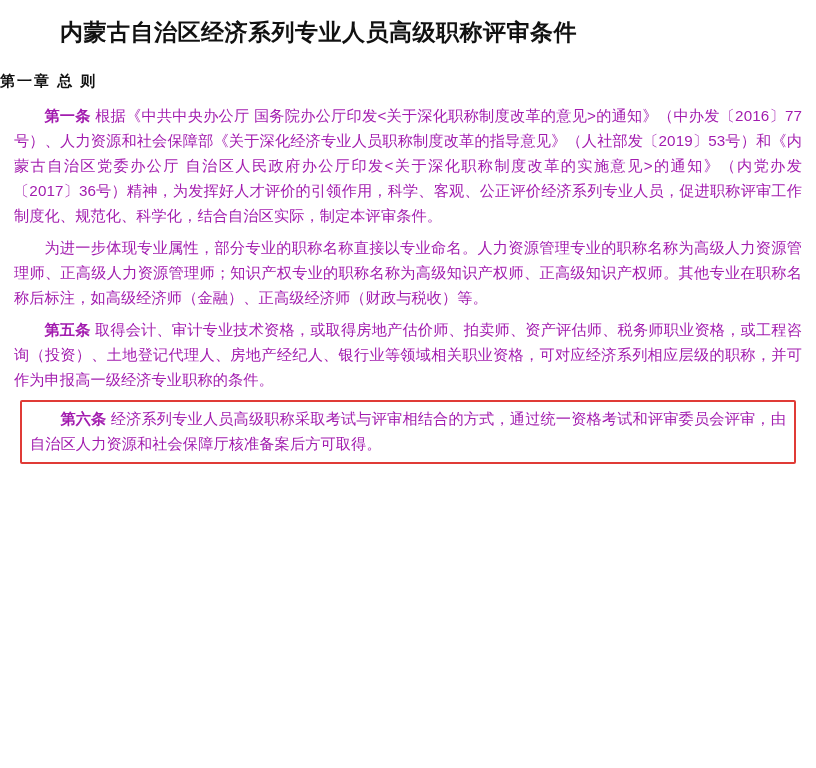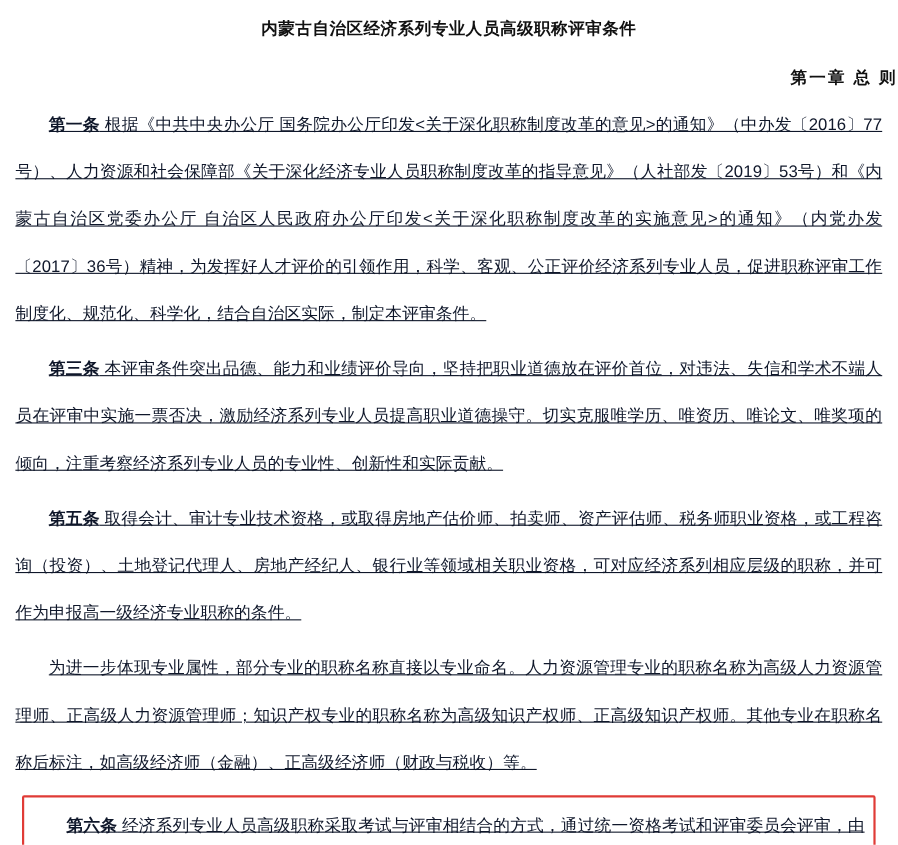--- a/index.html
+++ b/index.html
@@ -15,50 +15,49 @@
     overflow: hidden;
   }
   .page {
     position: relative;
     width: 816px;
     height: 768px;
     box-sizing: border-box;
     padding: 0;
   }
   .doc-title {
-    font-size: 15px;
+    font-size: 23px;
     font-weight: bold;
-    text-align: center;
+    text-align: left;
     letter-spacing: 0.5px;
     margin: 16px 0 0 0;
     padding: 0 60px;
     line-height: 1.4;
     color: #111;
   }
   .section-heading {
     font-size: 15px;
     font-weight: bold;
-    text-align: right;
+    text-align: left;
     margin: 24px 0 12px 0;
     letter-spacing: 2px;
     color: #111;
   }
   .body-area {
     padding: 0 14px 0 14px;
   }
   p.para {
     font-size: 15.2px;
-    line-height: 43px;
+    line-height: 25px;
     margin: 0 0 7px 0;
     text-align: justify;
     text-justify: inter-ideograph;
     text-indent: 2em;
-    color: #0f172a;
+    color: #a21caf;
     letter-spacing: 0.1px;
-    text-decoration: underline;
   }
   p.para .lead {
     font-weight: bold;
   }
   .highlight-box {
     border: 2px solid #e03b36;
     border-radius: 2px;
     margin: 8px 6px 0 6px;
     padding: 4px 8px 6px 8px;
   }
@@ -73,25 +72,24 @@
 
   <h1 class="doc-title">内蒙古自治区经济系列专业人员高级职称评审条件</h1>
 
   <div class="section-heading">第一章 总 则</div>
 
   <div class="body-area">
 
     <p class="para"><span class="lead">第一条</span><span> 根据《中共中央办公厅 国务院办公厅印发&lt;关于深化职称制度改革的意见&gt;的通知》（中办发〔2016〕77号）、人力资源和社会保障部《关于深化经济专业人员职称制度改革的指导意见》（人社部发〔2019〕53号）和《内蒙古自治区党委办公厅 自治区人民政府办公厅印发&lt;关于深化职称制度改革的实施意见&gt;的通知》（内党办发〔2017〕36号）精神，为发挥好人才评价的引领作用，科学、客观、公正评价经济系列专业人员，促进职称评审工作制度化、规范化、科学化，结合自治区实际，制定本评审条件。</span></p>
 
 
-    <p class="para"><span class="lead">第三条</span><span> 本评审条件突出品德、能力和业绩评价导向，坚持把职业道德放在评价首位，对违法、失信和学术不端人员在评审中实施一票否决，激励经济系列专业人员提高职业道德操守。切实克服唯学历、唯资历、唯论文、唯奖项的倾向，注重考察经济系列专业人员的专业性、创新性和实际贡献。</span></p>
 
 
+    <p class="para"><span class="lead"></span><span>为进一步体现专业属性，部分专业的职称名称直接以专业命名。人力资源管理专业的职称名称为高级人力资源管理师、正高级人力资源管理师；知识产权专业的职称名称为高级知识产权师、正高级知识产权师。其他专业在职称名称后标注，如高级经济师（金融）、正高级经济师（财政与税收）等。</span></p>
+
     <p class="para"><span class="lead">第五条</span><span> 取得会计、审计专业技术资格，或取得房地产估价师、拍卖师、资产评估师、税务师职业资格，或工程咨询（投资）、土地登记代理人、房地产经纪人、银行业等领域相关职业资格，可对应经济系列相应层级的职称，并可作为申报高一级经济专业职称的条件。</span></p>
-
-    <p class="para"><span class="lead"></span><span>为进一步体现专业属性，部分专业的职称名称直接以专业命名。人力资源管理专业的职称名称为高级人力资源管理师、正高级人力资源管理师；知识产权专业的职称名称为高级知识产权师、正高级知识产权师。其他专业在职称名称后标注，如高级经济师（金融）、正高级经济师（财政与税收）等。</span></p>
 
     <div class="highlight-box">
       <p class="para"><span class="lead">第六条</span><span> 经济系列专业人员高级职称采取考试与评审相结合的方式，通过统一资格考试和评审委员会评审，由自治区人力资源和社会保障厅核准备案后方可取得。</span></p>
     </div>
 
   </div>
 </div>
 
 </body></html>

